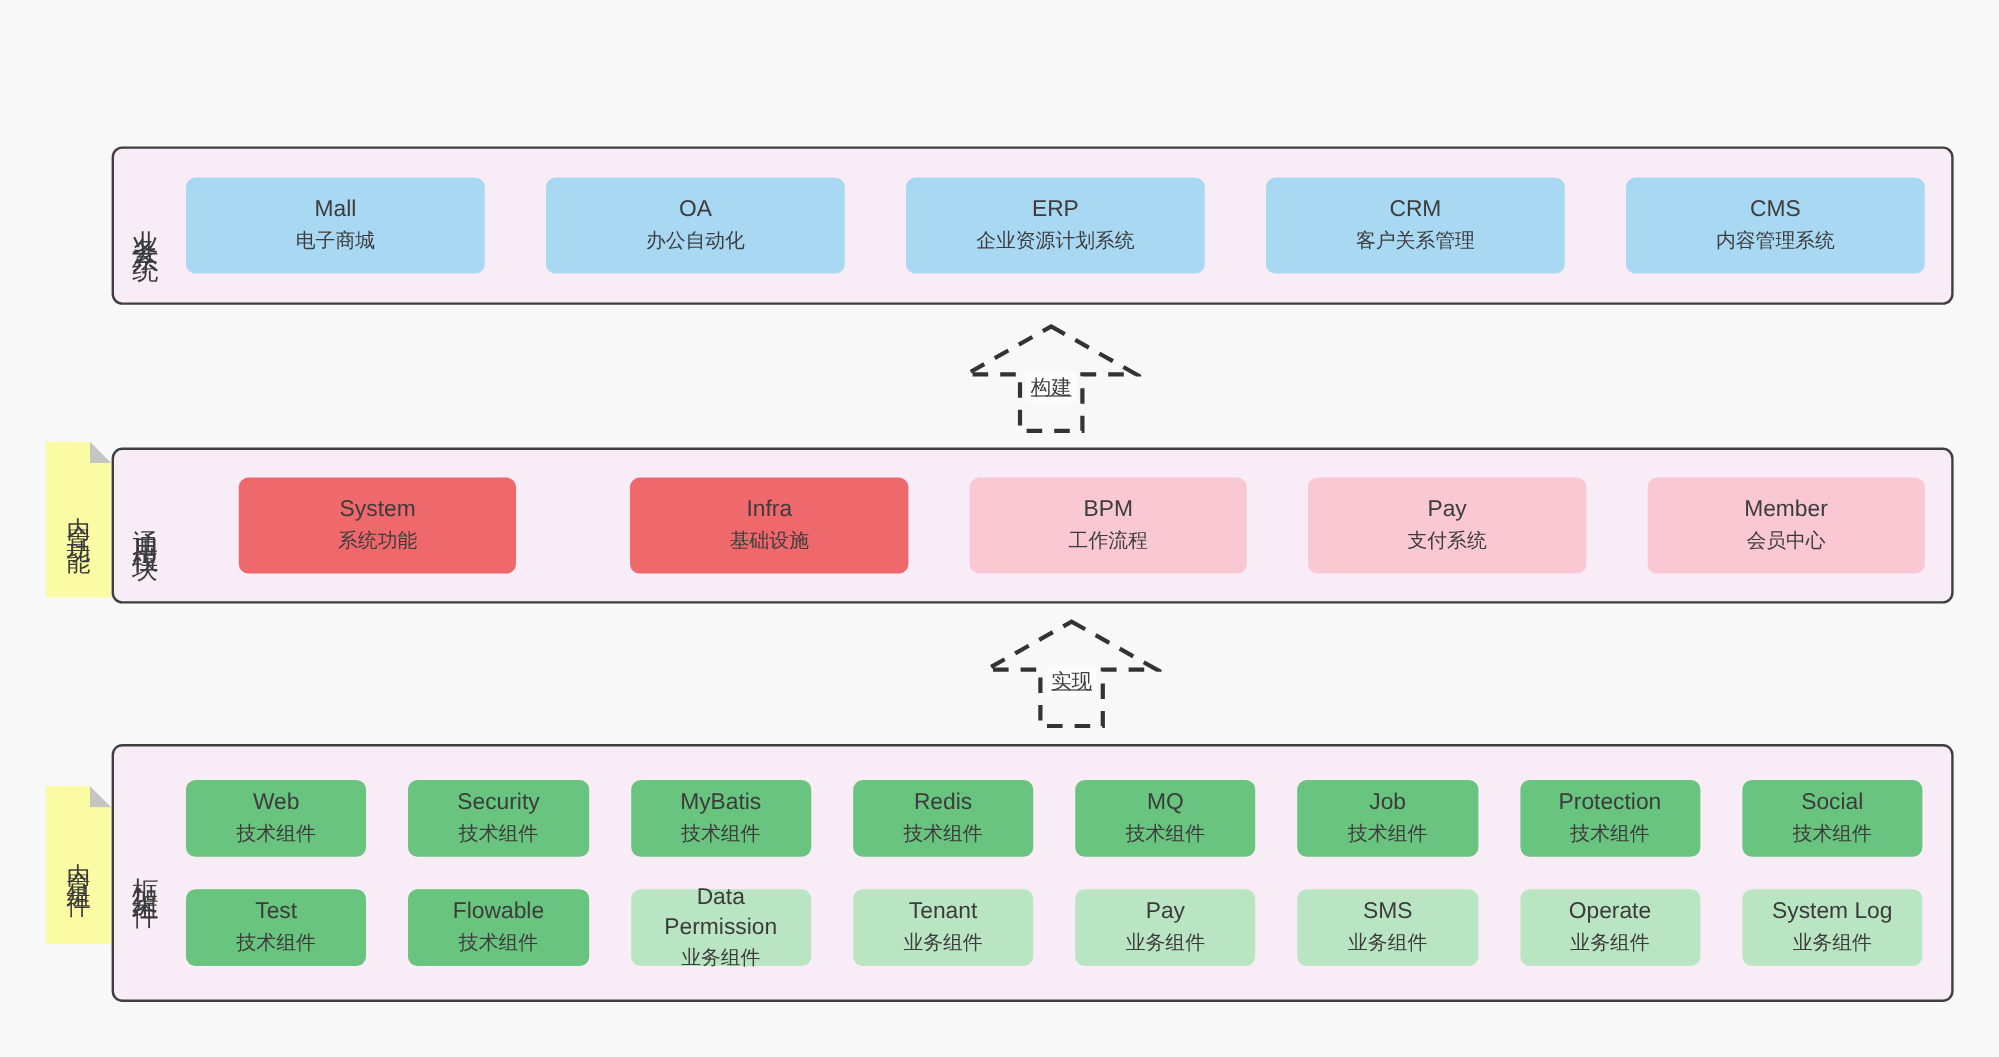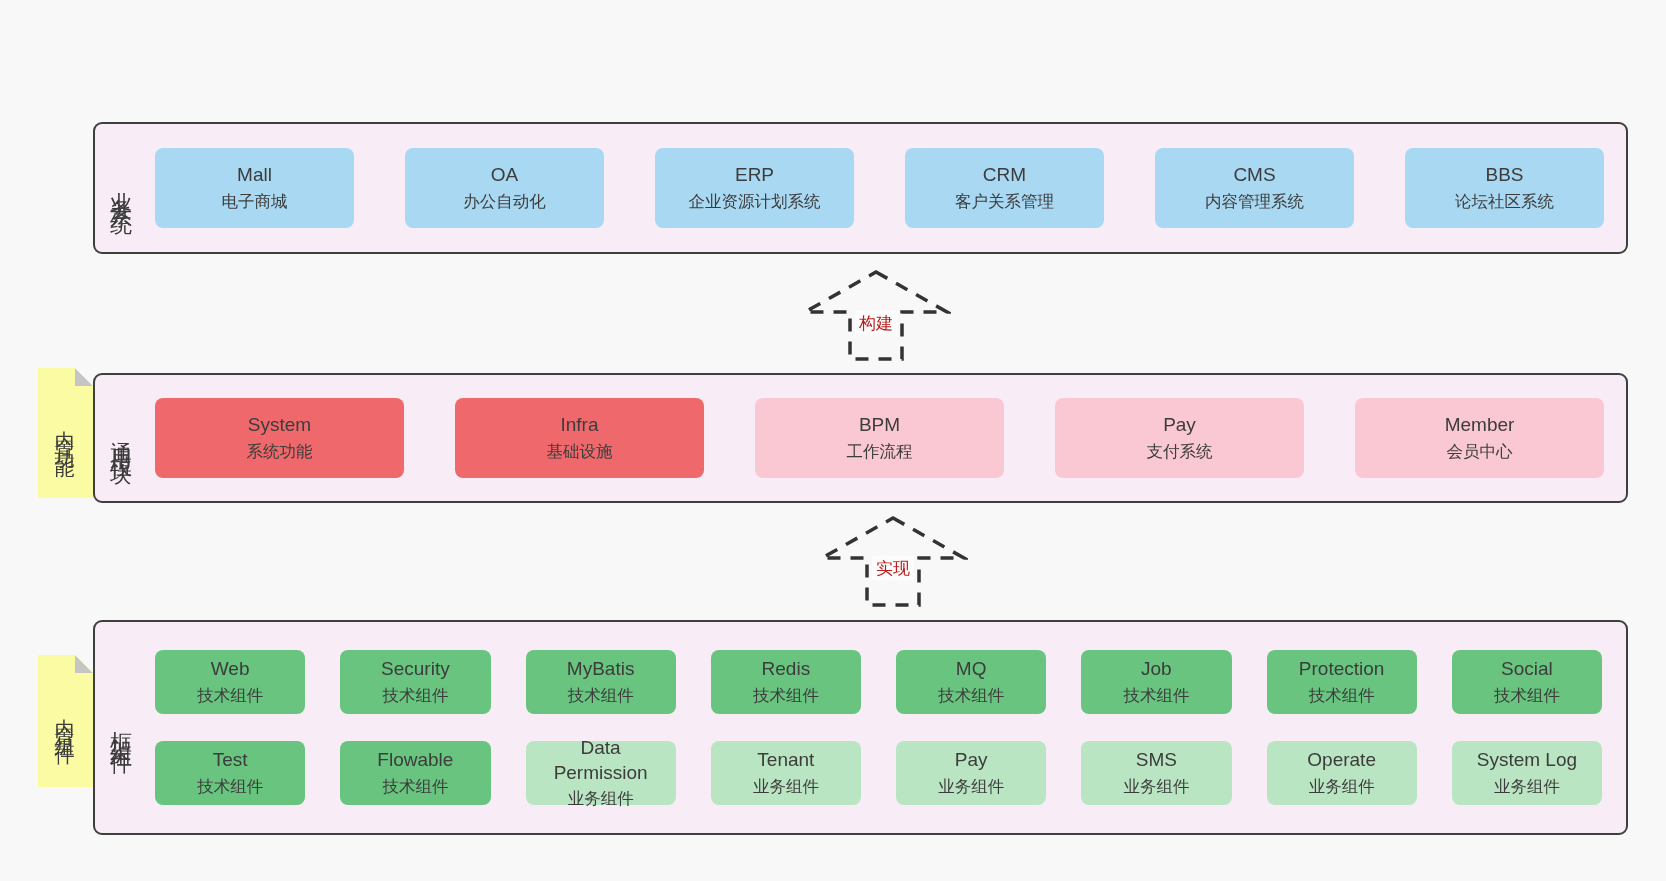--- a/index.html
+++ b/index.html
@@ -23,41 +23,41 @@
   .card-row { display:flex; gap:35px; width:100%; }
 
   
   .card { flex:1 1 0; border-radius:8px; display:flex; flex-direction:column;
           justify-content:center; align-items:center; text-align:center; }
   .panel-1 .card, .panel-2 .card { height:80px; }
   .panel-3 .card { height:64px; }
   .card .name { font-size:19px; line-height:1.3; white-space:pre-line; }
   .card .desc { font-size:16.5px; line-height:1.3; margin-top:3px; }
   .c-blue      { background:#a9d8f2; }
-  .c-red       { background:#ef686b; }
+  .c-red       { background:#ef686b;margin-left:44px; }
   .c-pink      { background:#f9c8d2; }
   .c-green     { background:#68c47e; }
   .c-lightgreen{ background:#bae5c2; }
 
   
   .sticky { position:absolute; left:38px; width:55px; background:#fbfba4; z-index:1;
             clip-path:polygon(0 0, calc(100% - 18px) 0, 100% 18px, 100% 100%, 0 100%);
             display:flex; justify-content:center; align-items:center;
             font-size:20px; letter-spacing:9px; color:#3b3b3b; }
   .sticky-mid { top:368px; height:130px; }
   .sticky-bot { top:655px; height:132px; }
   .fold { position:absolute; top:0; right:0; width:18px; height:18px; background:#c5c5c5;
           clip-path:polygon(0 0, 100% 100%, 0 100%); }
 
   
   .arrow-svg { position:absolute; z-index:1; }
   .arrow-1 { left:801px; top:268px; }
   .arrow-2 { left:818px; top:514px; }
   .arrow-label { position:absolute; transform:translate(-50%,-50%); z-index:3;
-                 background:#fcfcfc; padding:1px 4px; font-size:17px; color:#b91c1c; }
+                 background:#fcfcfc; padding:1px 4px; font-size:17px; color:#404040;text-decoration:underline; }
   .arrow-label-1 { left:876px; top:323px; }
   .arrow-label-2 { left:893px; top:568px; }
 </style>
 </head>
 <body>
 
 <div class="stage">
 
   <div class="panel panel-1">
     <div class="panel-label v-text">业务系统</div>
@@ -74,24 +74,20 @@
         <div class="name">ERP</div>
         <div class="desc">企业资源计划系统</div>
       </div>
       <div class="card c-blue">
         <div class="name">CRM</div>
         <div class="desc">客户关系管理</div>
       </div>
       <div class="card c-blue">
         <div class="name">CMS</div>
         <div class="desc">内容管理系统</div>
-      </div>
-      <div class="card c-blue">
-        <div class="name">BBS</div>
-        <div class="desc">论坛社区系统</div>
       </div>
     </div>
   </div>
 
   <svg class="arrow-svg arrow-1" width="150" height="95" viewBox="0 0 150 95">
     <path d="M75,4 L146,44 L101,44 L101,91 L49,91 L49,44 L4,44 Z" fill="none" stroke="#333333" stroke-width="3.5" stroke-dasharray="13 10"></path>
   </svg>
   <div class="arrow-label arrow-label-1">构建</div>
 
   <div class="sticky sticky-mid">

